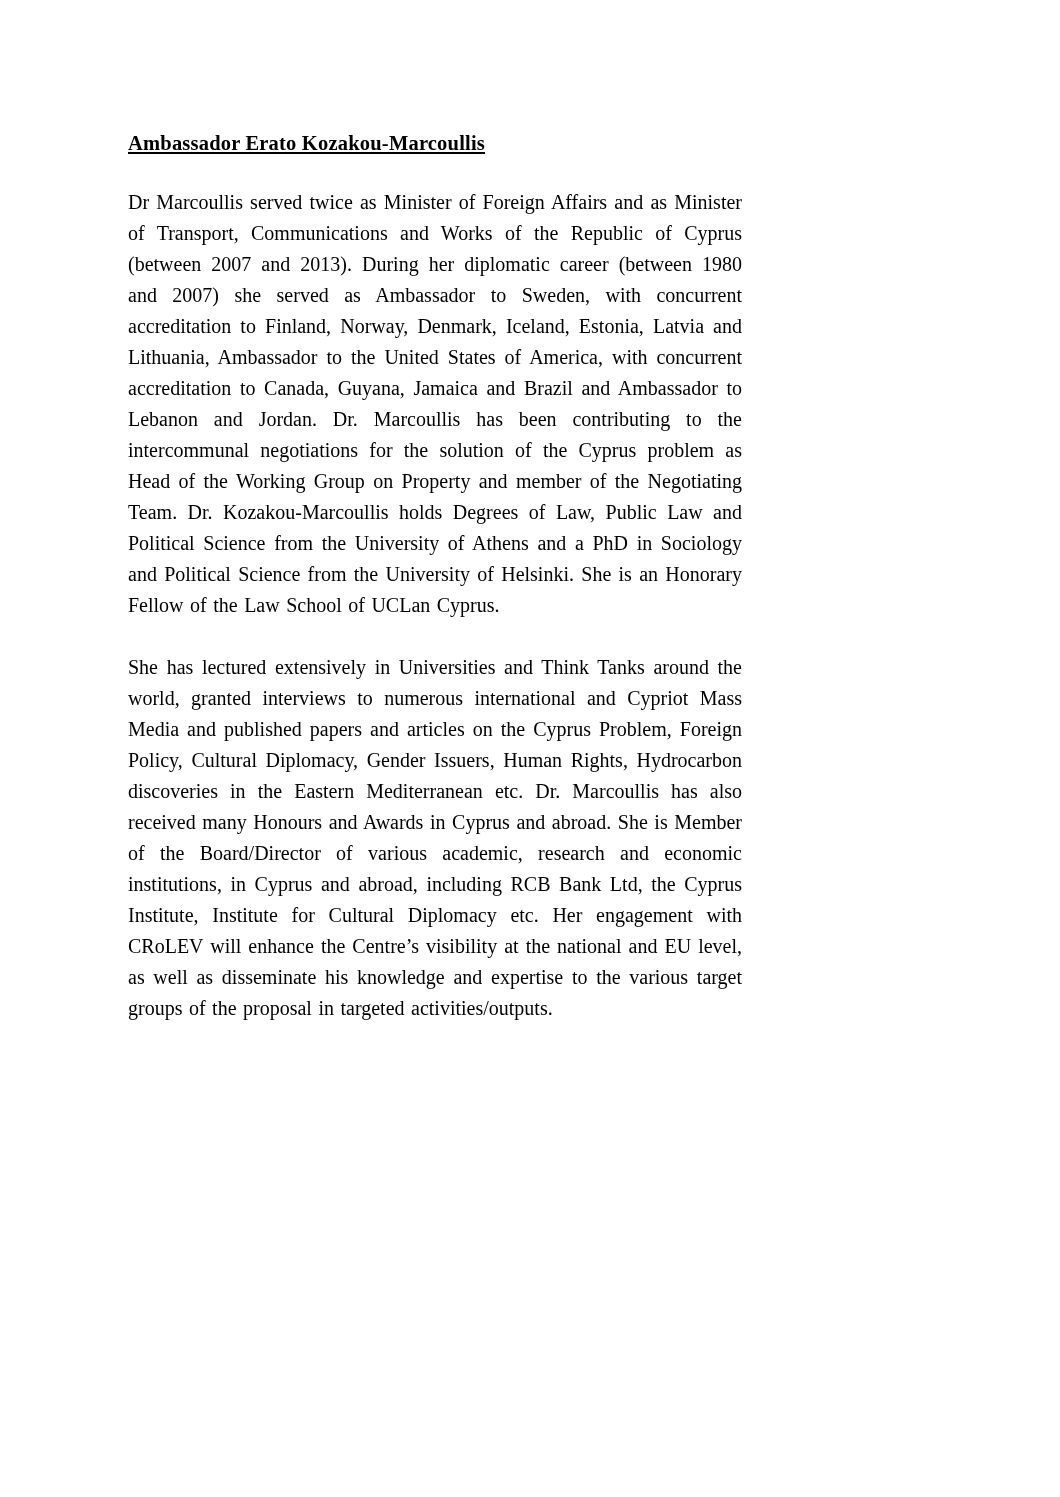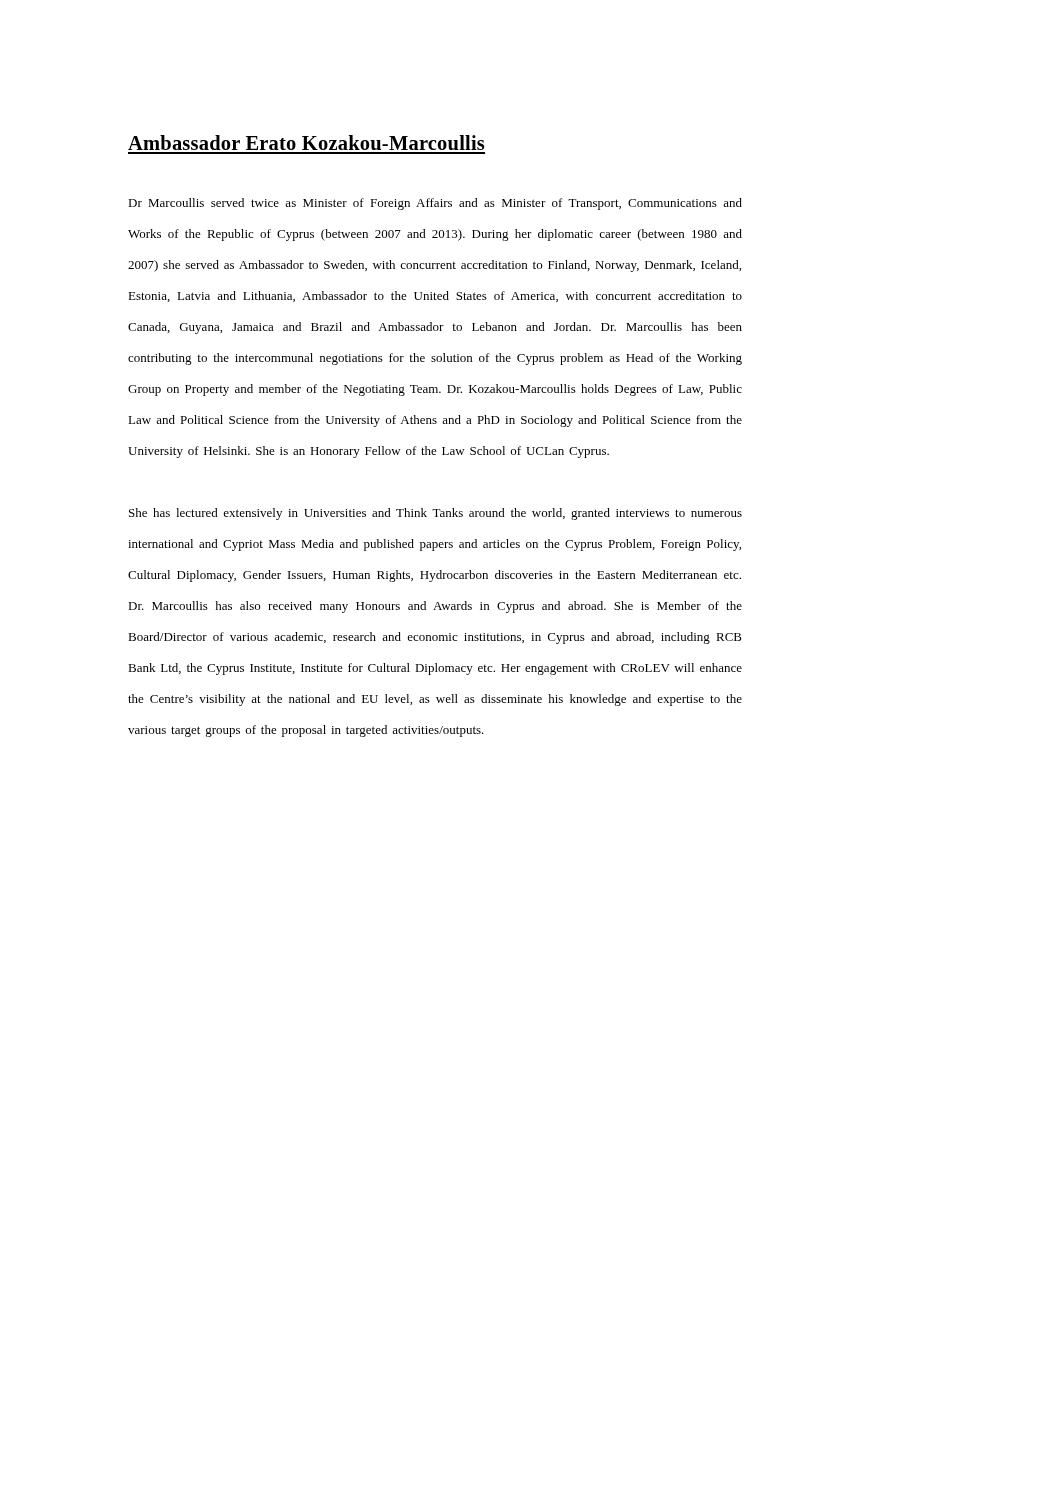--- a/index.html
+++ b/index.html
@@ -20,21 +20,21 @@
   }
   .doc-title {
     font-size: 20.5px;
     font-weight: bold;
     text-decoration: underline;
     margin: 0 0 32px 0;
     line-height: 24px;
     letter-spacing: 0.2px;
   }
   .doc-paragraph {
-    font-size: 13px;
+    font-size: 20px;
     line-height: 31px;
     text-align: justify;
     margin: 0 0 31px 0;
     word-spacing: 1.5px;
   }
 </style>
 </head>
 <body>
 
 <div class="page">

